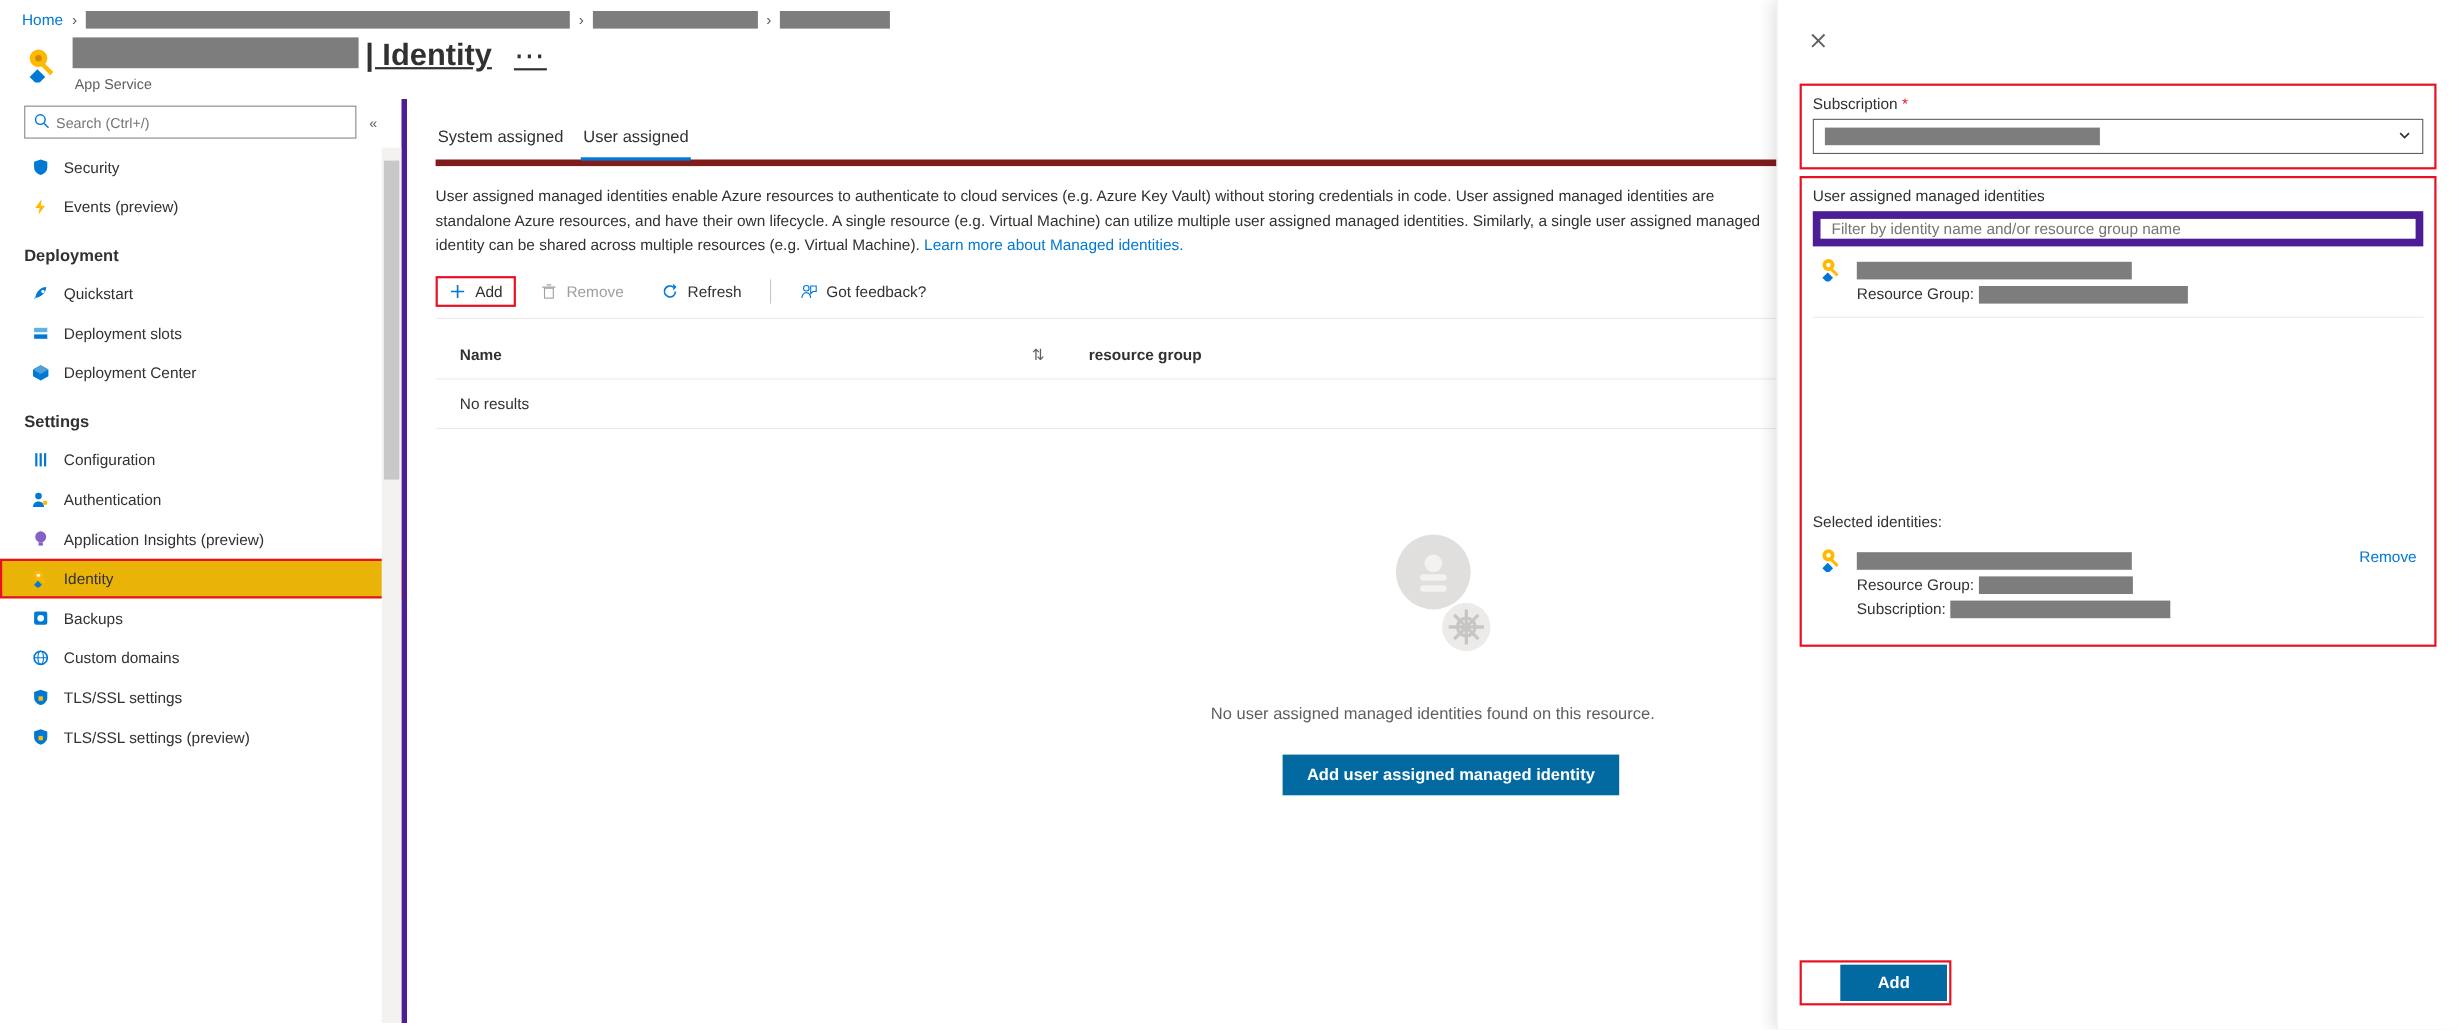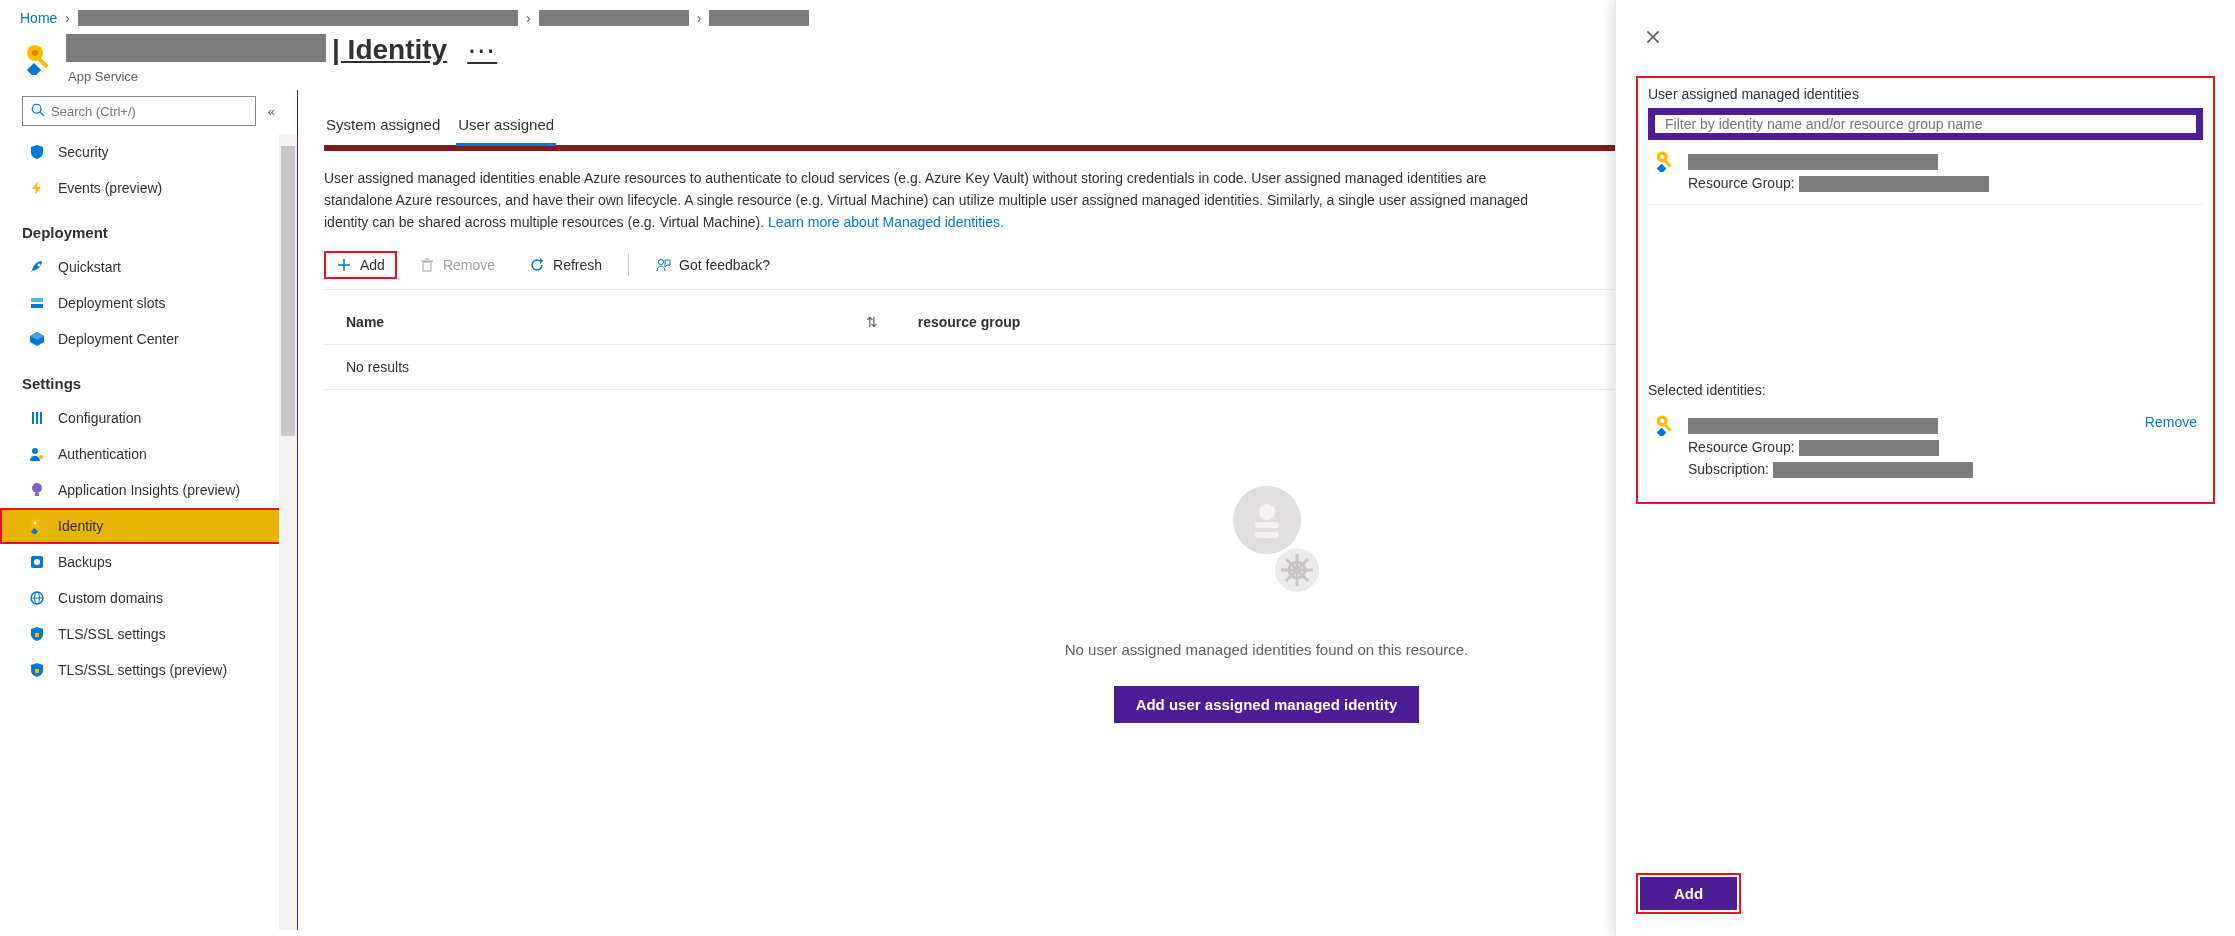--- a/index.html
+++ b/index.html
@@ -38,22 +38,22 @@
   .res-title-redact { width:260px; height:28px; background:#7d7d7d; }
   .res-pipe-title { font-size:28px; font-weight:600; color:#323130; }
   .res-subtitle { font-size:13px; color:#605e5c; margin-left:2px; margin-top:2px; }
   .res-more { font-size:28px; color:#323130; padding:0 14px; letter-spacing:2px;}
 
   
   .main-row { display:flex; height: calc(100% - 96px); }
 
   
   .sidebar {
-    width: 298px;
-    border-right: 1px solid #4c1d95;
+    width: 370px;
+    border-right: 5px solid #4c1d95;
     position: relative;
     padding-top:4px;
   }
   .search-wrap { padding: 2px 18px 8px 22px; display:flex; align-items:center; gap:8px; }
   .search-box {
     flex:1;
     display:flex; align-items:center;
     border:1px solid #8a8886; height:30px;
     padding:0 8px; gap:6px;
   }
@@ -99,22 +99,22 @@
 
   .table-head { display:flex; padding:24px 22px 14px; border-bottom:1px solid #edebe9; font-size:14px; color:#323130; }
   .th-name { flex:0 0 520px; font-weight:600; }
   .th-rg { font-weight:600; }
   .th-sort { margin-left:auto; margin-right:40px; color:#605e5c; }
   .no-results { padding:14px 22px; border-bottom:1px solid #edebe9; font-size:14px; }
 
   .empty-state { display:flex; flex-direction:column; align-items:center; margin-top:80px; gap:28px; }
   .empty-text { font-size:15px; color:#605e5c; }
   .primary-btn {
-    background:#4c1d95; color:#fff; border:none; padding:10px 22px;
-    font-size:15px; font-weight:600; cursor:pointer;
+    background:#0369a1; color:#fff; border:none; padding:10px 22px;
+    font-size:15px; font-weight:600; cursor:pointer;margin-left:33px;
   }
 
   
   .blade {
     position:absolute; right:0; top:0; bottom:0; width:620px;
     background:#fff; border-left:1px solid #edebe9;
     box-shadow:-4px 0 14px rgba(0,0,0,0.12);
     display:flex; flex-direction:column;
   }
   .blade-header { display:flex; justify-content:space-between; align-items:center; padding:22px 24px 16px; }
@@ -420,20 +420,34 @@
     <button class="blade-close">
       <svg width="18" height="18" viewBox="0 0 16 16">
           <line x1="3" y1="3" x2="13" y2="13" stroke="#605e5c" stroke-width="1.5"></line>
           <line x1="13" y1="3" x2="3" y2="13" stroke="#605e5c" stroke-width="1.5"></line>
         </svg>
     </button>
   </div>
 
   <div class="blade-body">
 
+    <div class="blade-section red-box">
+      <div class="fld-label">
+        <span>Subscription</span>
+          <span class="req">*</span>
+      </div>
+      <div class="select-box">
+        <span class="select-redact"></span>
+        <span>
+          <svg width="12" height="12" viewBox="0 0 12 12">
+              <path d="M2 4l4 4 4-4" fill="none" stroke="#323130" stroke-width="1.5"></path>
+            </svg>
+        </span>
+      </div>
+    </div>
 
     <div class="blade-section red-box">
       <div class="fld-label">User assigned managed identities</div>
       <input class="filter-input" type="text" placeholder="Filter by identity name and/or resource group name" style="">
 
       <div class="identity-list-box">
         <div class="identity-row" style="border-bottom:1px solid #edebe9;">
           <span class="key-icon">
             <svg class="keysvg" width="22" height="22" viewBox="0 0 32 32">
                 <circle class="k-body" cx="12" cy="10" r="8"></circle>

